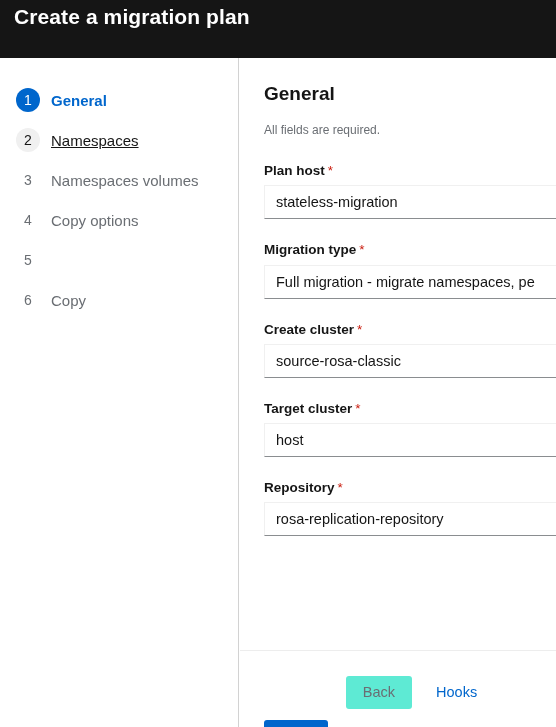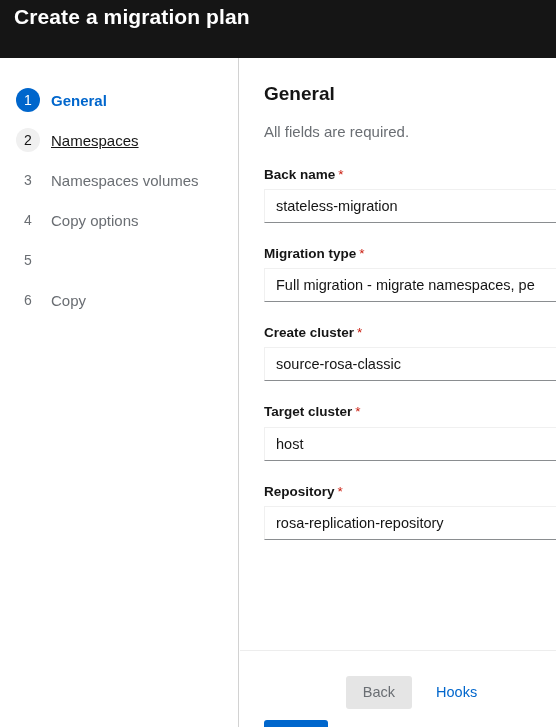--- a/index.html
+++ b/index.html
@@ -133,21 +133,21 @@
     overflow: hidden;
   }
   .section-title {
     font-size: 19px;
     font-weight: 700;
     color: #151515;
     margin: 0 0 18px 0;
     line-height: 1.1;
   }
   .section-subtitle {
-    font-size: 15px;
+    font-size: 12px;
     color: #6a6e73;
     margin: 0 8px 26px 0;
     line-height: 1.2;
   }
 
   .form-group {
     margin-bottom: 23px;
   }
   .form-label {
     font-size: 13.5px;
@@ -208,21 +208,21 @@
     padding: 0 17px;
     line-height: 33px;
     white-space: nowrap;
   }
   .btn-primary {
     background: #0066cc;
     color: #fef9c3;
     margin-top: 44px;
   }
   .btn-secondary-disabled {
-    background: #e5e5e5;
+    background: #5eead4;
     color: #6a6e73;
     cursor: not-allowed;
     margin-left: 18px;
   }
   .btn-link {
     background: transparent;
     color: #0066cc;
     margin-left: 14px;
     padding: 0 10px;
   }
@@ -270,21 +270,21 @@
   </nav>
 
   <section class="wizard-main">
     <div class="main-inner">
 
       <h2 class="section-title">General</h2>
       <p class="section-subtitle">All fields are required.</p>
 
       <div class="form-group">
         <label class="form-label">
-          <span>Back name</span><span class="req-star">*</span>
+          <span>Plan host</span><span class="req-star">*</span>
         </label>
         <input class="form-control" type="text" value="stateless-migration" style="">
       </div>
 
       <div class="form-group">
         <label class="form-label">
           <span>Migration type</span><span class="req-star">*</span>
         </label>
         <input class="form-control" type="text" value="Full migration - migrate namespaces, pe" style="">
       </div>

